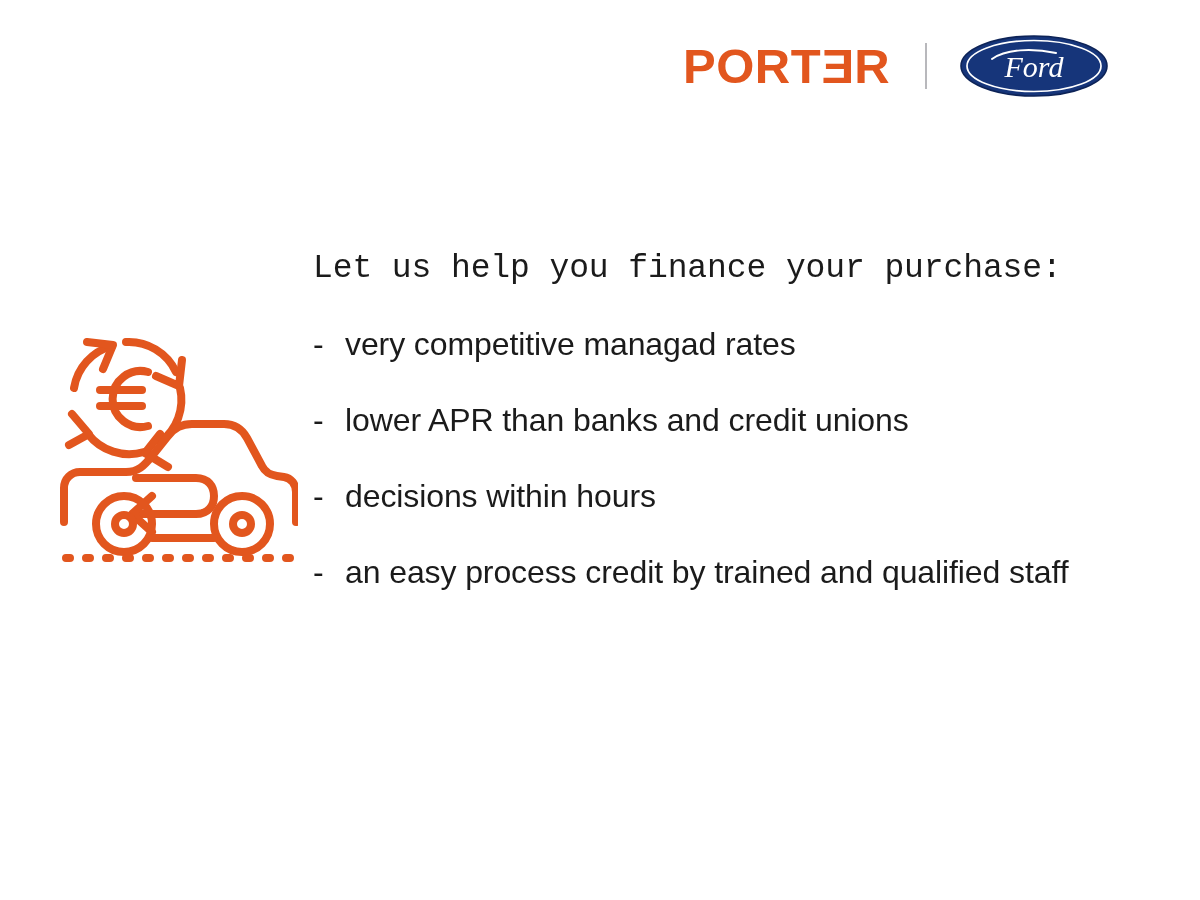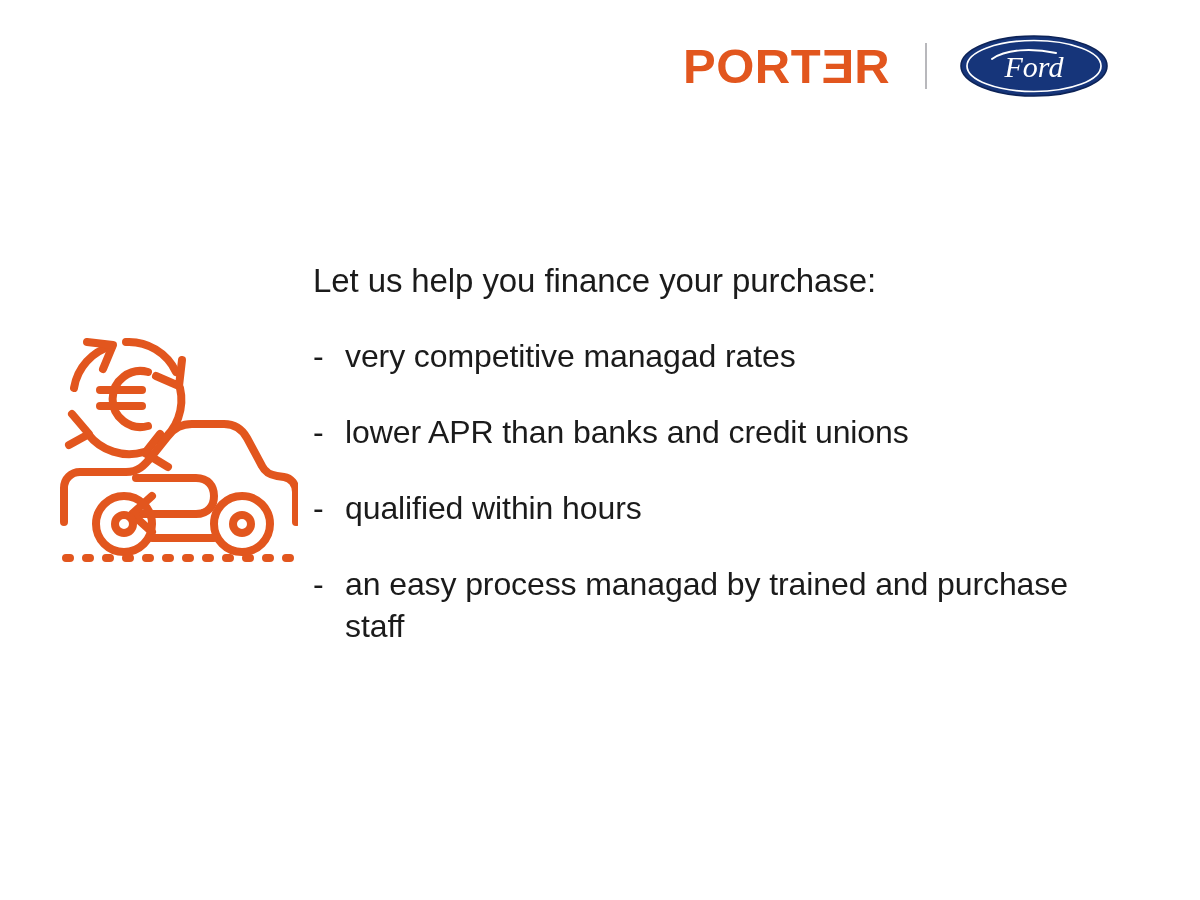--- a/index.html
+++ b/index.html
@@ -71,23 +71,24 @@
     position: absolute;
     left: 313px;
     top: 249px;
     width: 790px;
     color: #1a1a1a;
   }
   #finance-heading {
     font-size: 33px;
     line-height: 40px;
     font-weight: normal;
-    margin: 12px 0 34px 0;
+    margin: 0 0 34px 0;
     letter-spacing: -0.1px;
     color: #1b1b1b;
+    font-family: Liberation Mono, monospace;
   }
   #benefits-list {
     list-style: none;
     margin: 0;
     padding: 0;
   }
   #benefits-list .benefit-item {
     display: flex;
     align-items: flex-start;
     font-size: 32px;
@@ -195,22 +196,22 @@
       <span class="benefit-text">very competitive managad rates</span>
     </li>
 
     <li class="benefit-item">
       <span class="benefit-dash">-</span>
       <span class="benefit-text">lower APR than banks and credit unions</span>
     </li>
 
     <li class="benefit-item">
       <span class="benefit-dash">-</span>
-      <span class="benefit-text">qualified within hours</span>
-    </li>
-
-    <li class="benefit-item">
-      <span class="benefit-dash">-</span>
-      <span class="benefit-text">an easy process managad by trained and purchase staff</span>
+      <span class="benefit-text">decisions within hours</span>
+    </li>
+
+    <li class="benefit-item">
+      <span class="benefit-dash">-</span>
+      <span class="benefit-text">an easy process credit by trained and qualified staff</span>
     </li>
 
   </ul>
 </div>
 
 </body></html>

